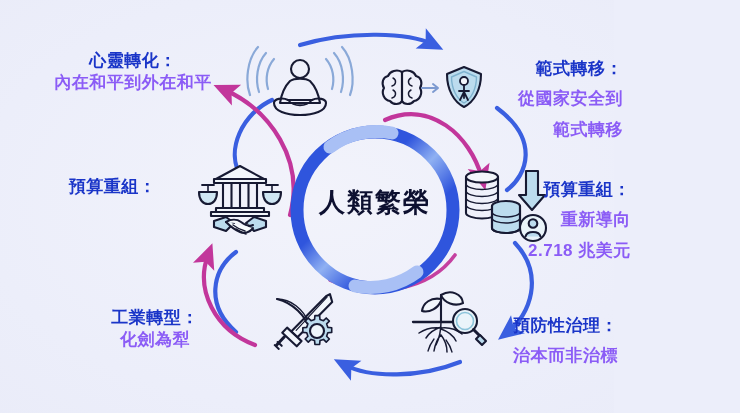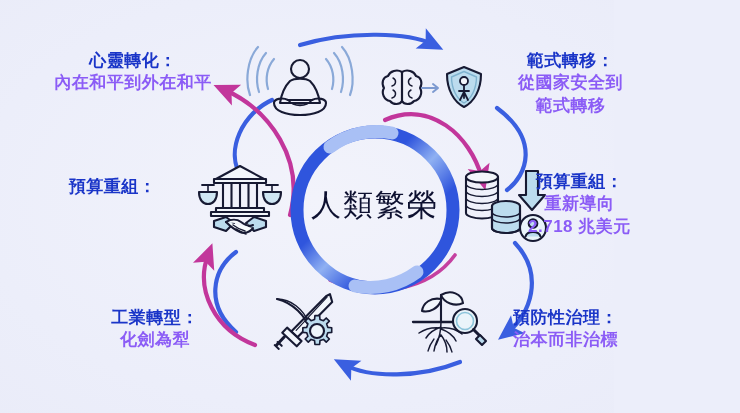--- a/index.html
+++ b/index.html
@@ -18,27 +18,27 @@
 
   .label{position:absolute;}
   .label .ttl{
     color:#1a35c8;font-weight:bold;font-size:17px;line-height:1.32;
     letter-spacing:0.5px;white-space:nowrap;
   }
   .label .sub{
     color:#8b5cf6;font-weight:bold;font-size:17px;line-height:1.32;
     letter-spacing:0.5px;white-space:nowrap;
   }
-  .lbl-right .ttl,.lbl-right .sub{text-align:center;}
+  .lbl-right .ttl,.lbl-right .sub{text-align:right;margin-top:8px;}
   .lbl-center{text-align:center;}
 
   #center-text{
     position:absolute;left:295px;top:185px;width:160px;
     text-align:center;color:#0d1030;
-    font-size:30px;font-weight:normal;letter-spacing:2px;
+    font-size:26px;font-weight:bold;letter-spacing:2px;
   }
 </style>
 </head>
 <body>
 
 <div id="stage">
 
   <div id="bg"></div>
 
   <svg class="layer" viewBox="0 0 740 413">

